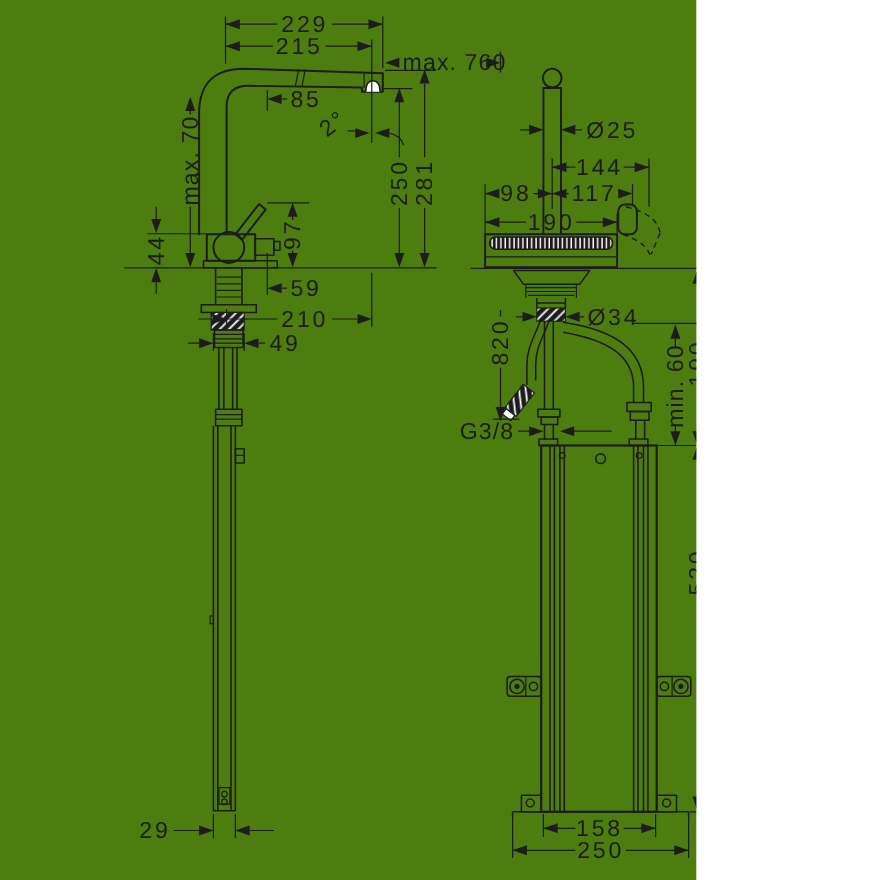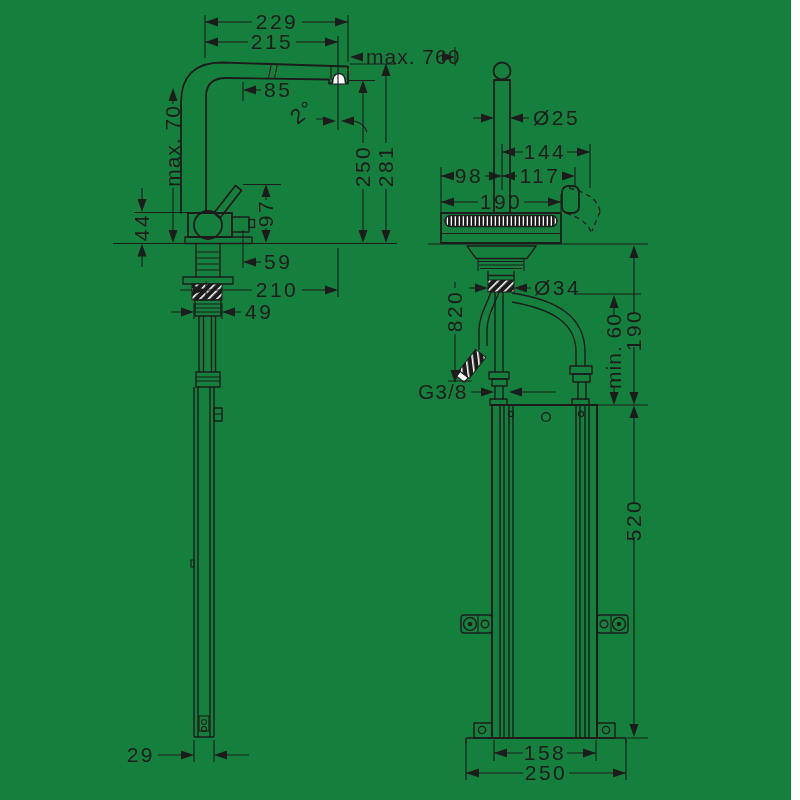--- a/index.html
+++ b/index.html
@@ -1,16 +1,16 @@
 <!DOCTYPE html>
 <html><head>
 <meta charset="utf-8">
 <style>
   html,body{margin:0;padding:0;background:#ffffff;}
-  #stage{width:791px;height:800px;background:#15803d;position:relative;overflow:hidden;}
+  #stage{width:633px;height:800px;background:#4d7c0f;position:relative;overflow:hidden;}
   svg{display:block;}
   .o{stroke:#1c1c1c;stroke-width:1.8;fill:none;stroke-linejoin:round;stroke-linecap:round;}
   .o2{stroke:#1c1c1c;stroke-width:1.4;fill:none;stroke-linejoin:round;}
   .t{stroke:#1c1c1c;stroke-width:1.1;fill:none;stroke-linecap:butt;}
   .a{fill:#1c1c1c;stroke:none;}
   .dash{stroke:#1c1c1c;stroke-width:1.3;fill:none;stroke-dasharray:5 4;}
   .wf{fill:#ffffff;stroke:#1c1c1c;}
   text.lbl{font-family:"Liberation Sans","DejaVu Sans",sans-serif;font-size:21px;fill:#1c1c1c;letter-spacing:2.5px;}
   text.lbls{font-family:"Liberation Sans","DejaVu Sans",sans-serif;font-size:21px;fill:#1c1c1c;letter-spacing:1px;}
 </style>

